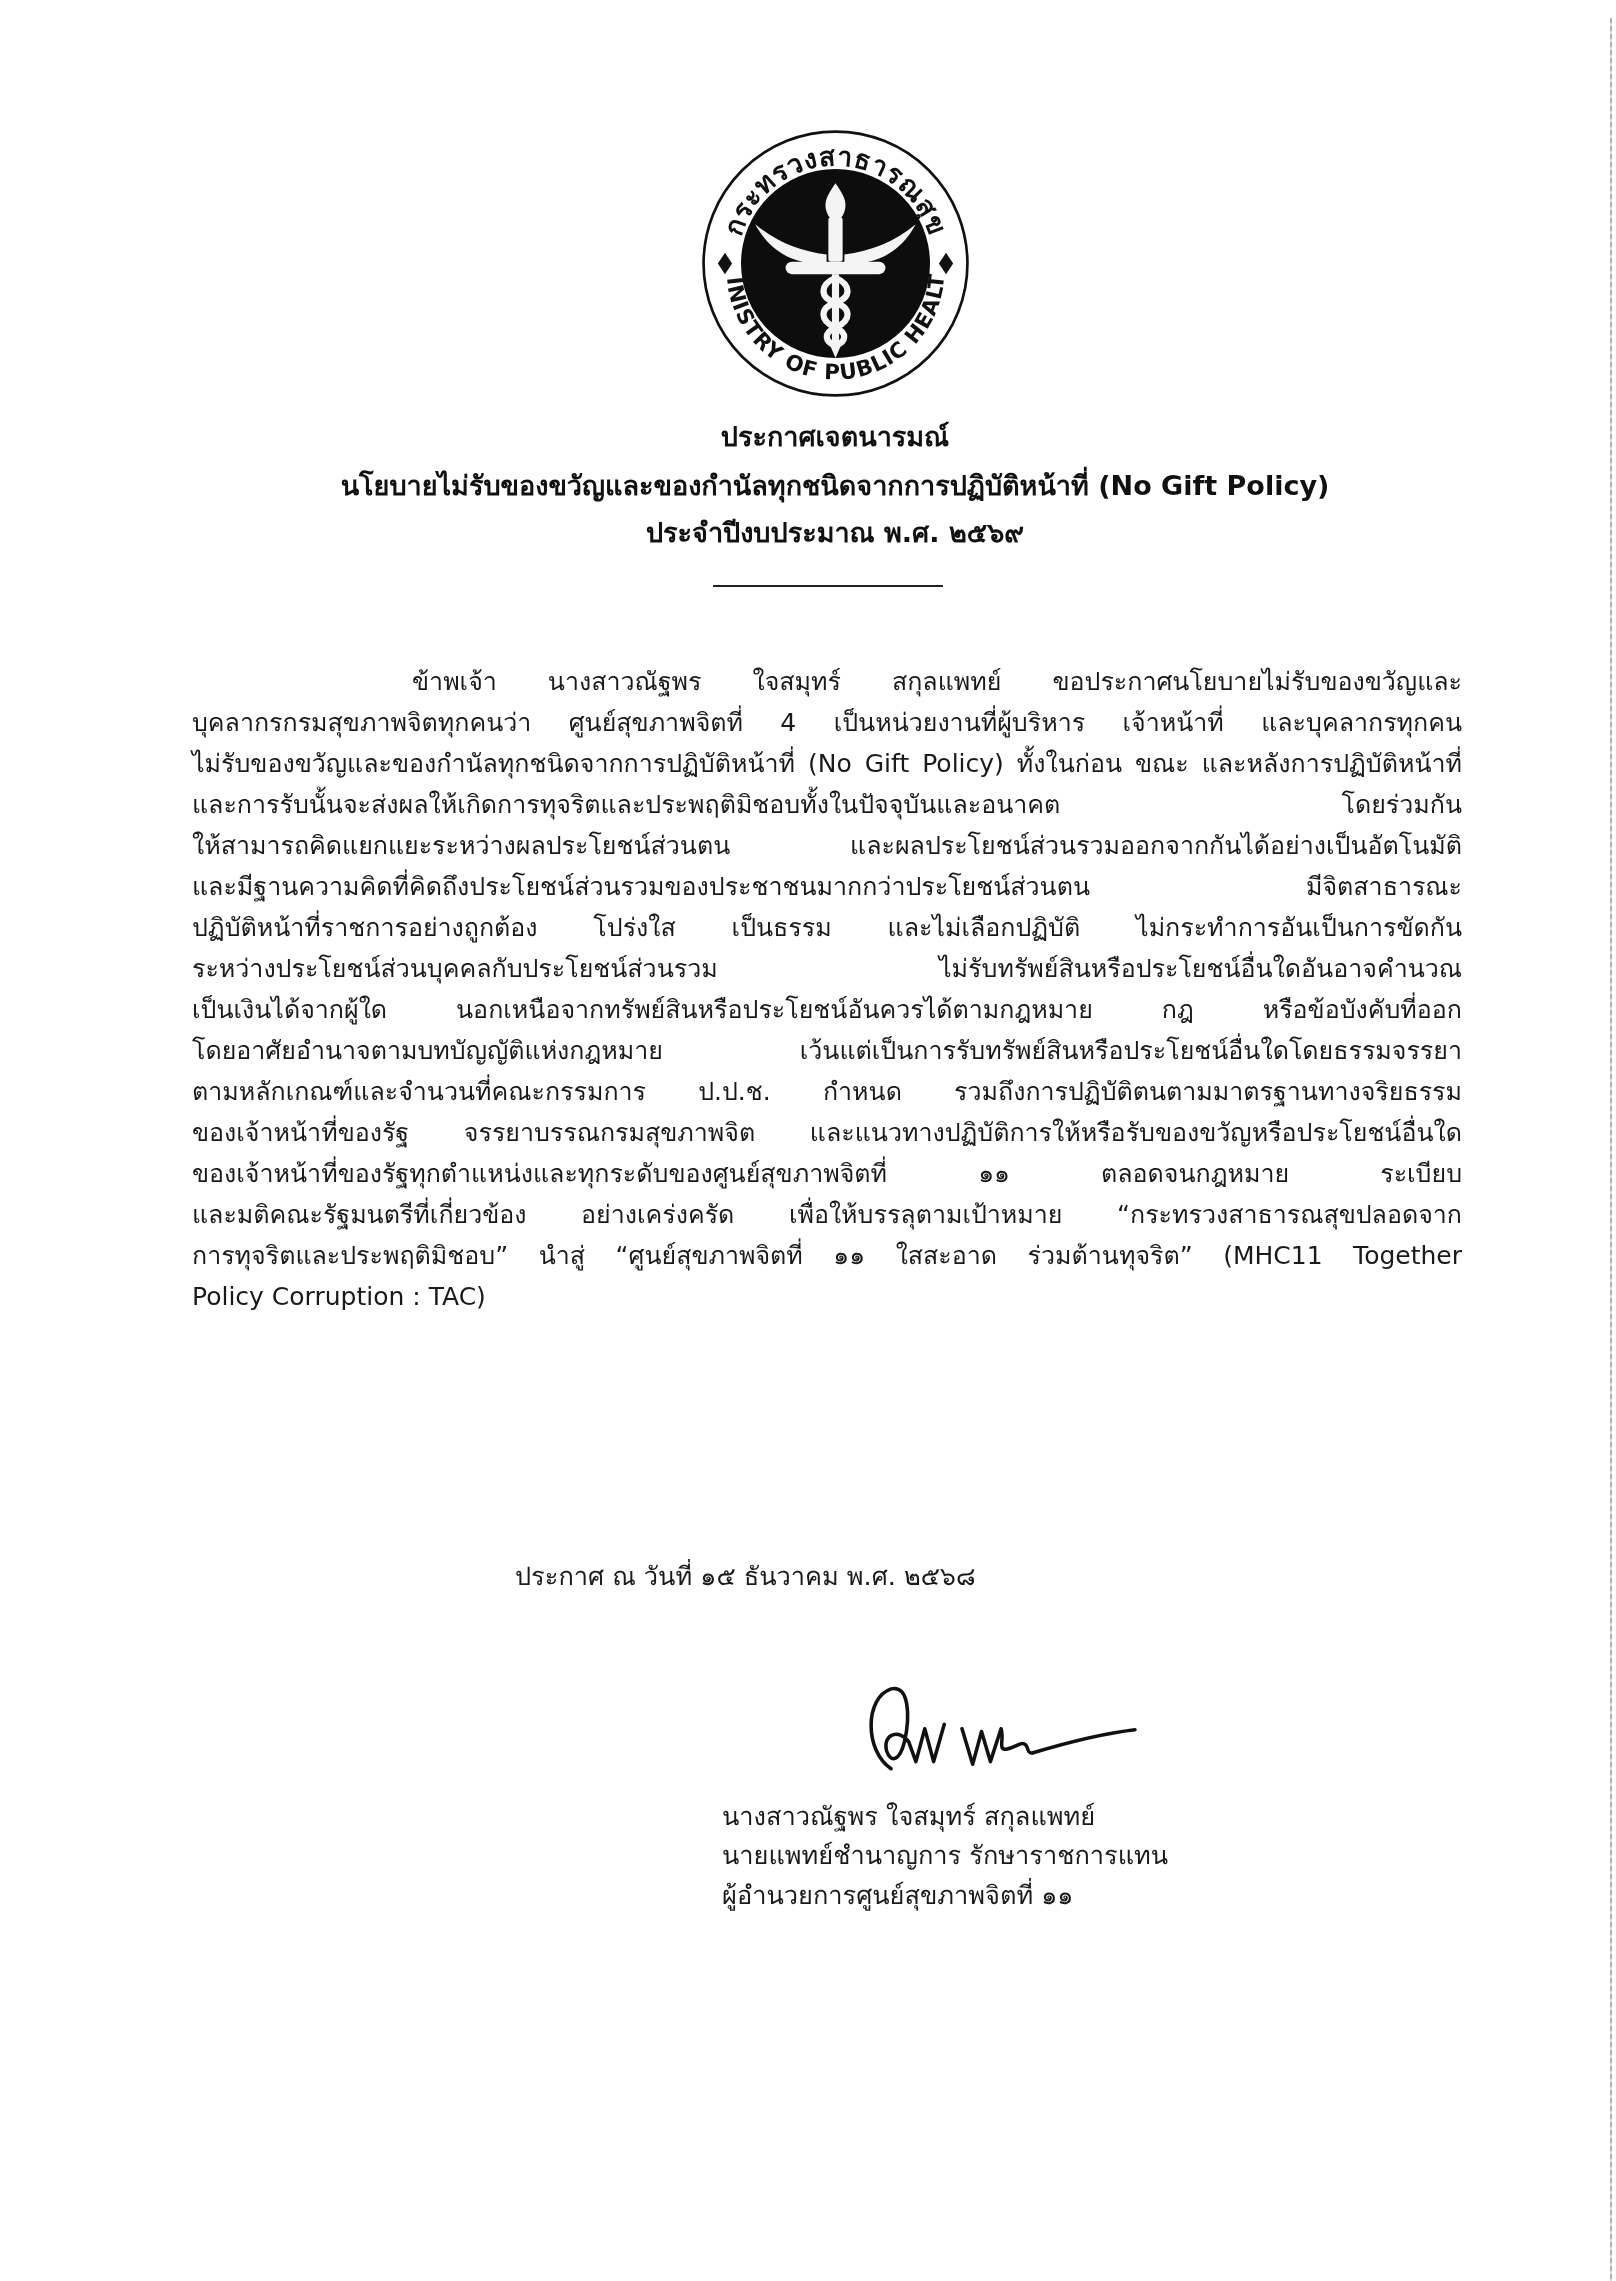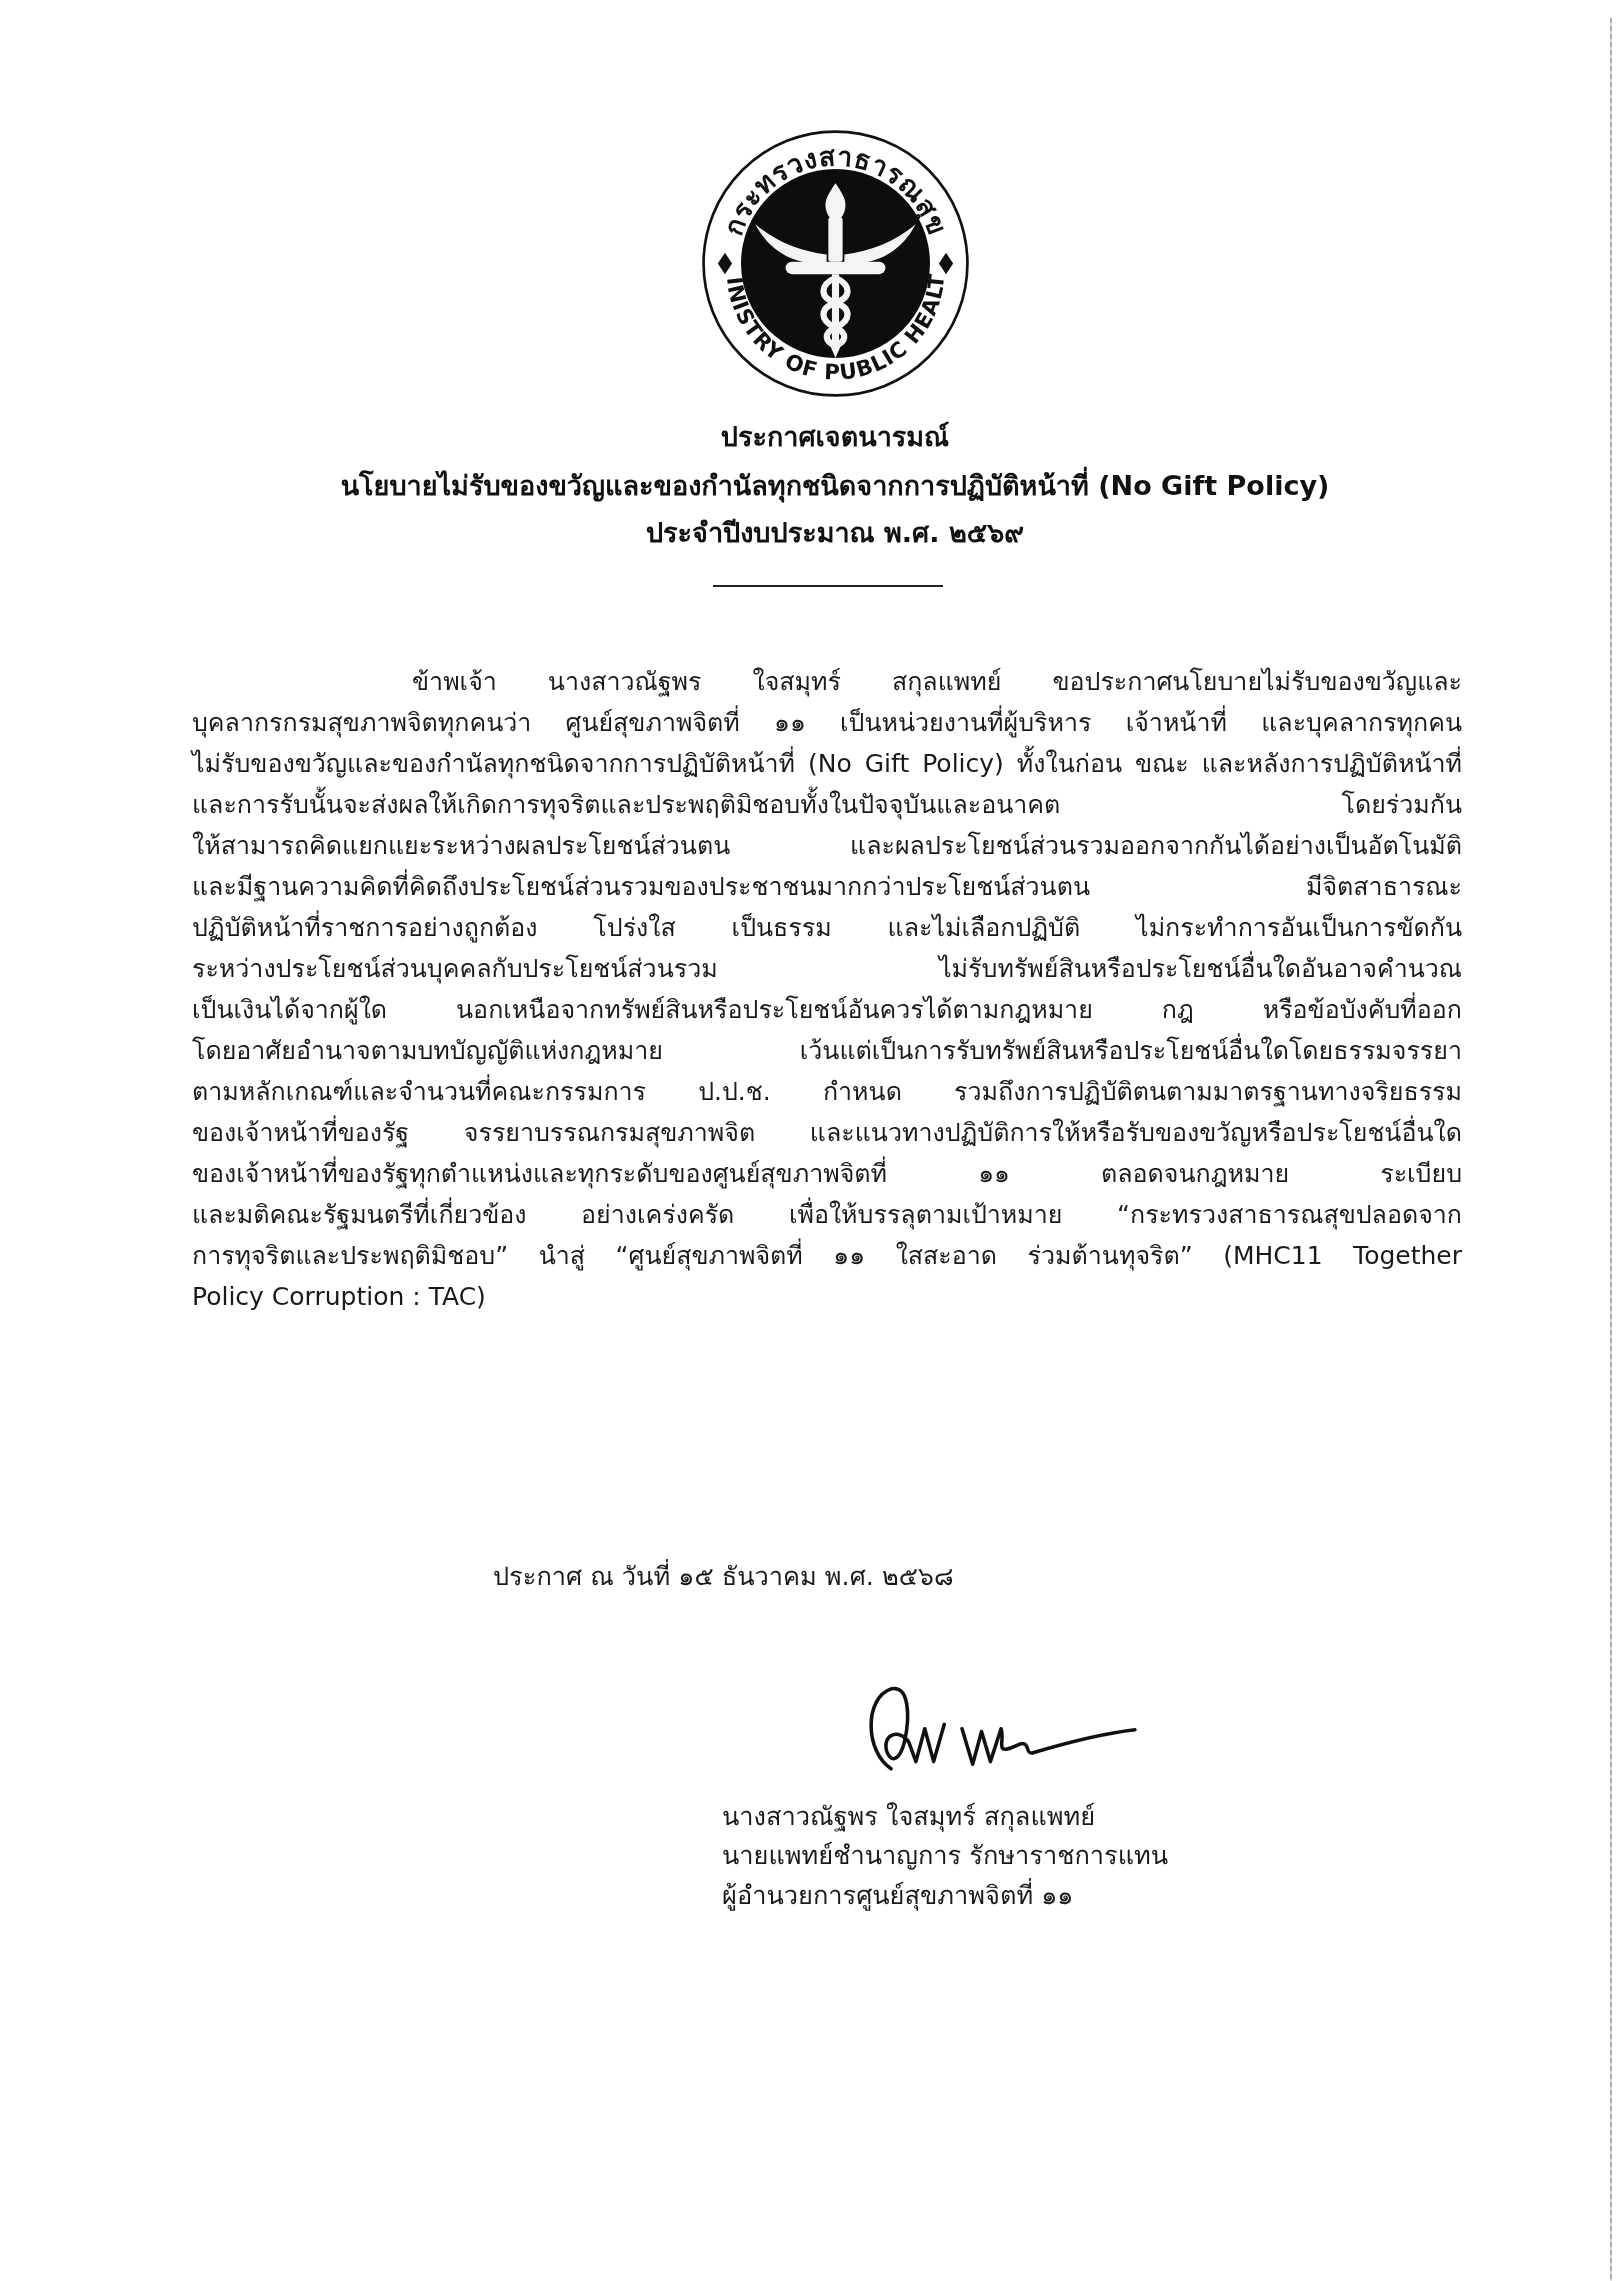--- a/index.html
+++ b/index.html
@@ -13,21 +13,21 @@
            font-size: 27px; line-height: 36px; color: #111; white-space: nowrap; }
   .t1 { top: 419px; }
   .t2 { top: 468px; }
   .t3 { top: 515px; }
   .divider { position: absolute; left: 713px; top: 585px; width: 230px; height: 1.8px; background: #222; }
   .body-text { position: absolute; left: 192px; top: 661px; width: 1270px; }
   .line { display: block; height: 41px; line-height: 41px; font-size: 25px; white-space: nowrap;
           text-align: justify; text-align-last: justify; overflow: visible; color: #1a1a1a; }
   .line.first { padding-left: 220px; }
   .line.last { text-align-last: left; }
-  .date-line { position: absolute; left: 493px; top: 1558px; font-size: 25.4px; line-height: 37px; white-space: nowrap; }
+  .date-line { position: absolute; left: 515px; top: 1558px; font-size: 25.4px; line-height: 37px; white-space: nowrap; }
   .signature { position: absolute; left: 855px; top: 1680px; width: 285px; height: 102px; }
   .sig-block { position: absolute; left: 722px; width: 535px; text-align: left; font-size: 25.4px;
                line-height: 37px; white-space: nowrap; }
   .s1 { top: 1798px; }
   .s2 { top: 1837px; }
   .s3 { top: 1877px; }
 </style>
 </head>
 <body>
 
@@ -72,21 +72,21 @@
     </g>
   </svg>
 
   <div class="title t1">ประกาศเจตนารมณ์</div>
   <div class="title t2">นโยบายไม่รับของขวัญและของกำนัลทุกชนิดจากการปฏิบัติหน้าที่ (No Gift Policy)</div>
   <div class="title t3">ประจำปีงบประมาณ พ.ศ. ๒๕๖๙</div>
   <div class="divider"></div>
 
   <div class="body-text">
     <span class="line first">ข้าพเจ้า  นางสาวณัฐพร ใจสมุทร์  สกุลแพทย์  ขอประกาศนโยบายไม่รับของขวัญและ</span>
-    <span class="line">บุคลากรกรมสุขภาพจิตทุกคนว่า ศูนย์สุขภาพจิตที่ ๑๑ เป็นหน่วยงานที่ผู้บริหาร เจ้าหน้าที่ และบุคลากรทุกคน</span>
+    <span class="line">บุคลากรกรมสุขภาพจิตทุกคนว่า ศูนย์สุขภาพจิตที่ 4 เป็นหน่วยงานที่ผู้บริหาร เจ้าหน้าที่ และบุคลากรทุกคน</span>
     <span class="line">ไม่รับของขวัญและของกำนัลทุกชนิดจากการปฏิบัติหน้าที่ (No Gift Policy) ทั้งในก่อน ขณะ และหลังการปฏิบัติหน้าที่</span>
     <span class="line">และการรับนั้นจะส่งผลให้เกิดการทุจริตและประพฤติมิชอบทั้งในปัจจุบันและอนาคต  โดยร่วมกัน</span>
     <span class="line">ให้สามารถคิดแยกแยะระหว่างผลประโยชน์ส่วนตน และผลประโยชน์ส่วนรวมออกจากกันได้อย่างเป็นอัตโนมัติ</span>
     <span class="line">และมีฐานความคิดที่คิดถึงประโยชน์ส่วนรวมของประชาชนมากกว่าประโยชน์ส่วนตน มีจิตสาธารณะ</span>
     <span class="line">ปฏิบัติหน้าที่ราชการอย่างถูกต้อง โปร่งใส เป็นธรรม และไม่เลือกปฏิบัติ ไม่กระทำการอันเป็นการขัดกัน</span>
     <span class="line">ระหว่างประโยชน์ส่วนบุคคลกับประโยชน์ส่วนรวม ไม่รับทรัพย์สินหรือประโยชน์อื่นใดอันอาจคำนวณ</span>
     <span class="line">เป็นเงินได้จากผู้ใด นอกเหนือจากทรัพย์สินหรือประโยชน์อันควรได้ตามกฎหมาย กฎ หรือข้อบังคับที่ออก</span>
     <span class="line">โดยอาศัยอำนาจตามบทบัญญัติแห่งกฎหมาย เว้นแต่เป็นการรับทรัพย์สินหรือประโยชน์อื่นใดโดยธรรมจรรยา</span>
     <span class="line">ตามหลักเกณฑ์และจำนวนที่คณะกรรมการ ป.ป.ช. กำหนด รวมถึงการปฏิบัติตนตามมาตรฐานทางจริยธรรม</span>
     <span class="line">ของเจ้าหน้าที่ของรัฐ จรรยาบรรณกรมสุขภาพจิต และแนวทางปฏิบัติการให้หรือรับของขวัญหรือประโยชน์อื่นใด</span>

